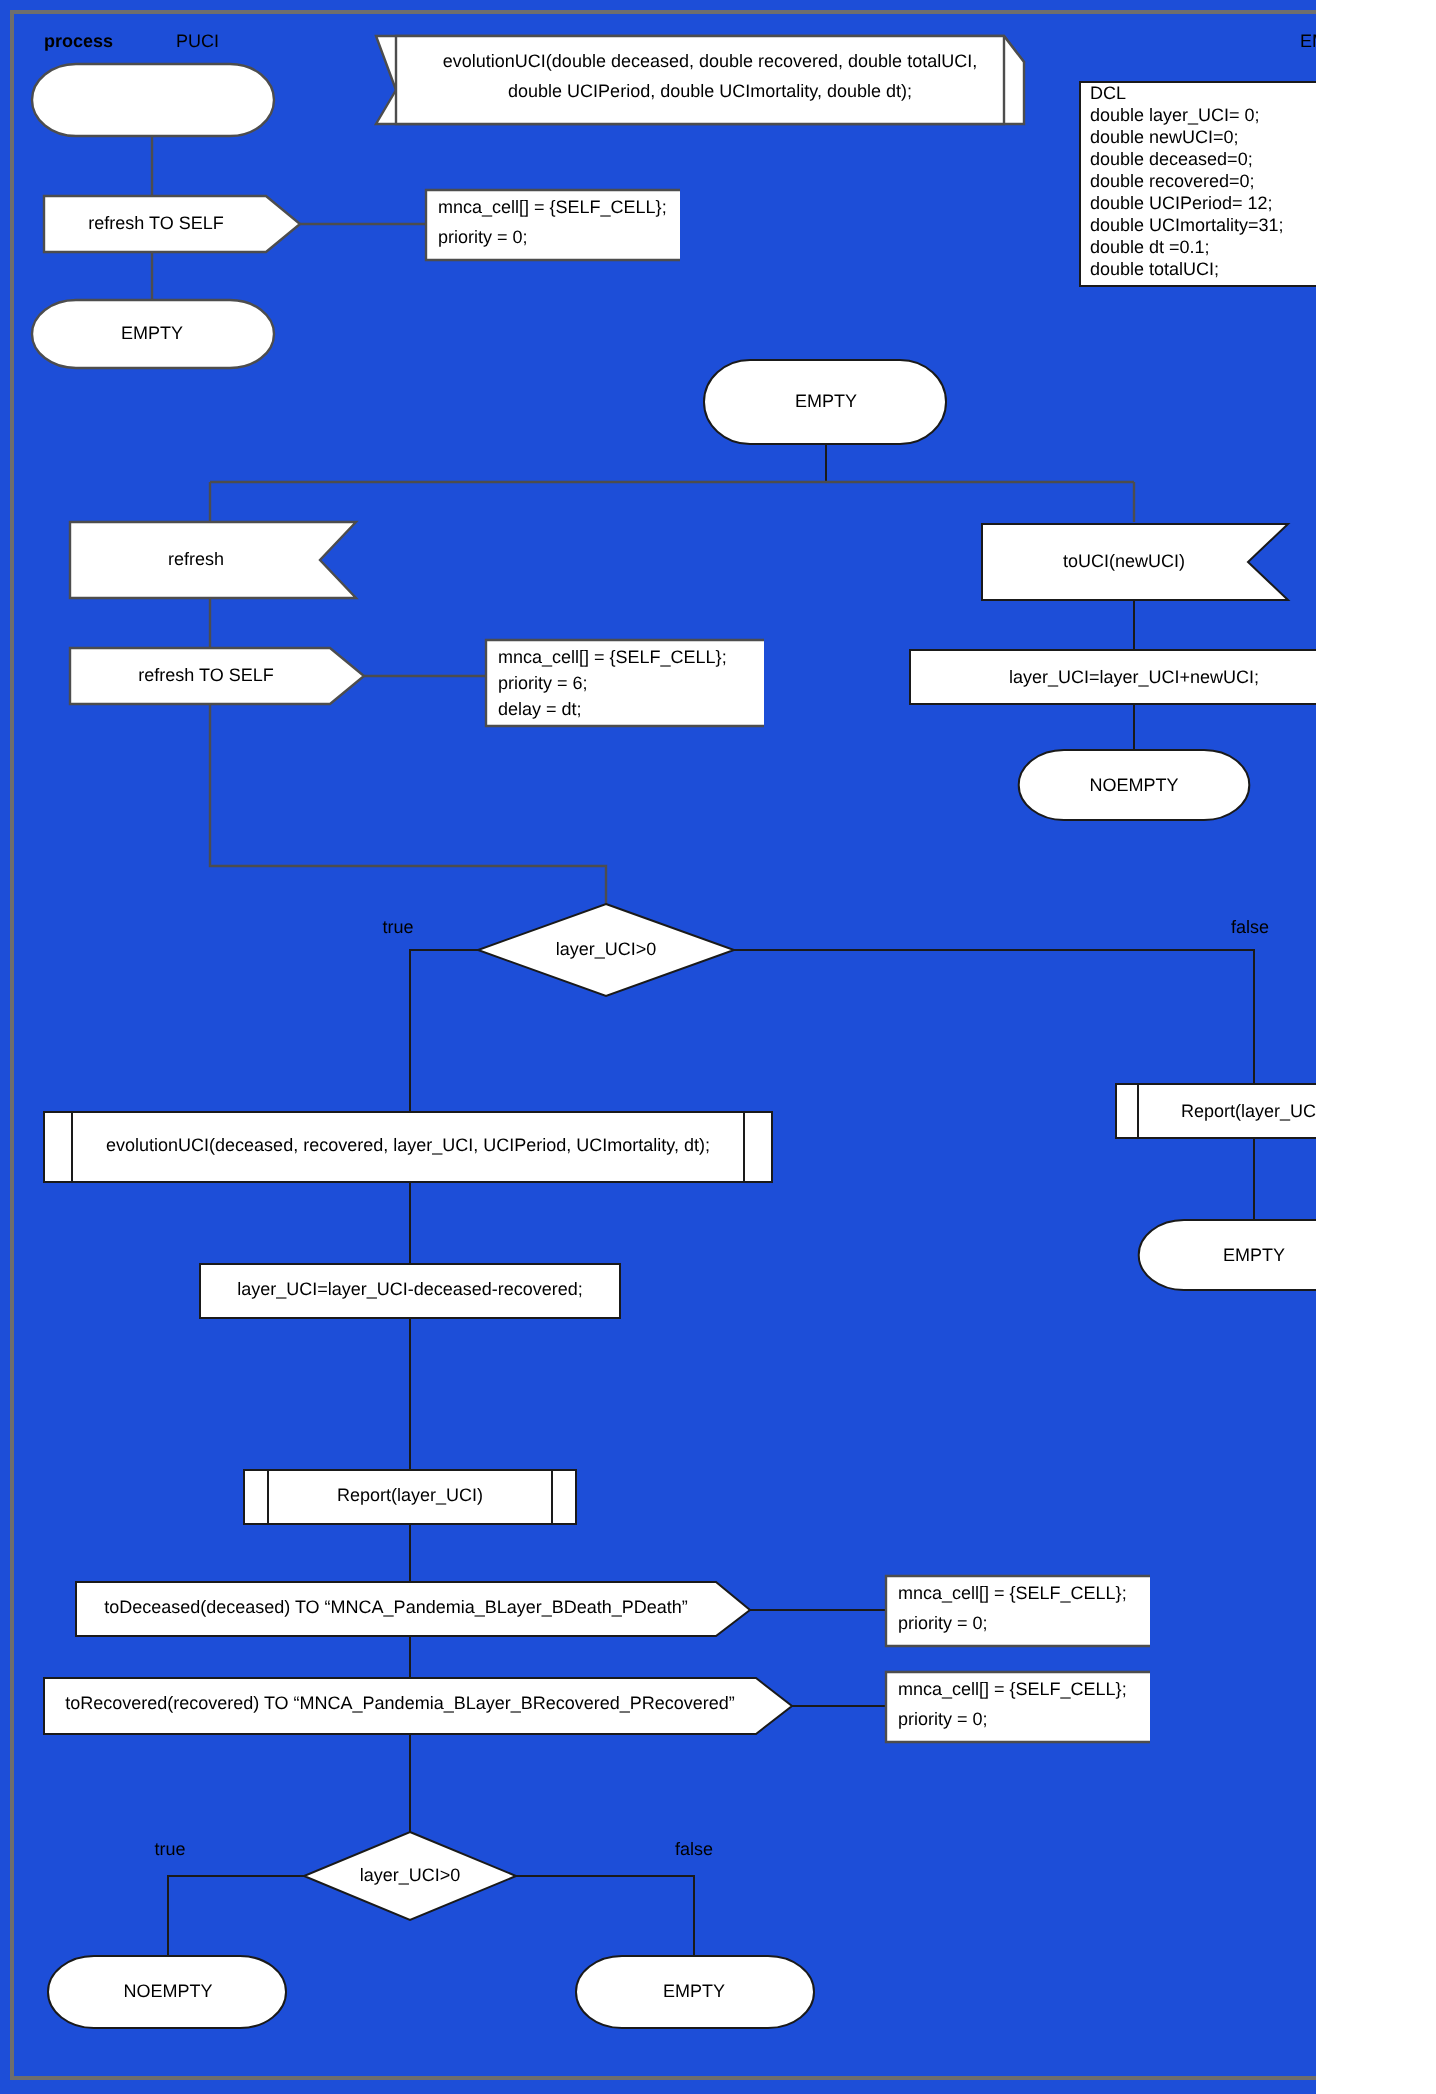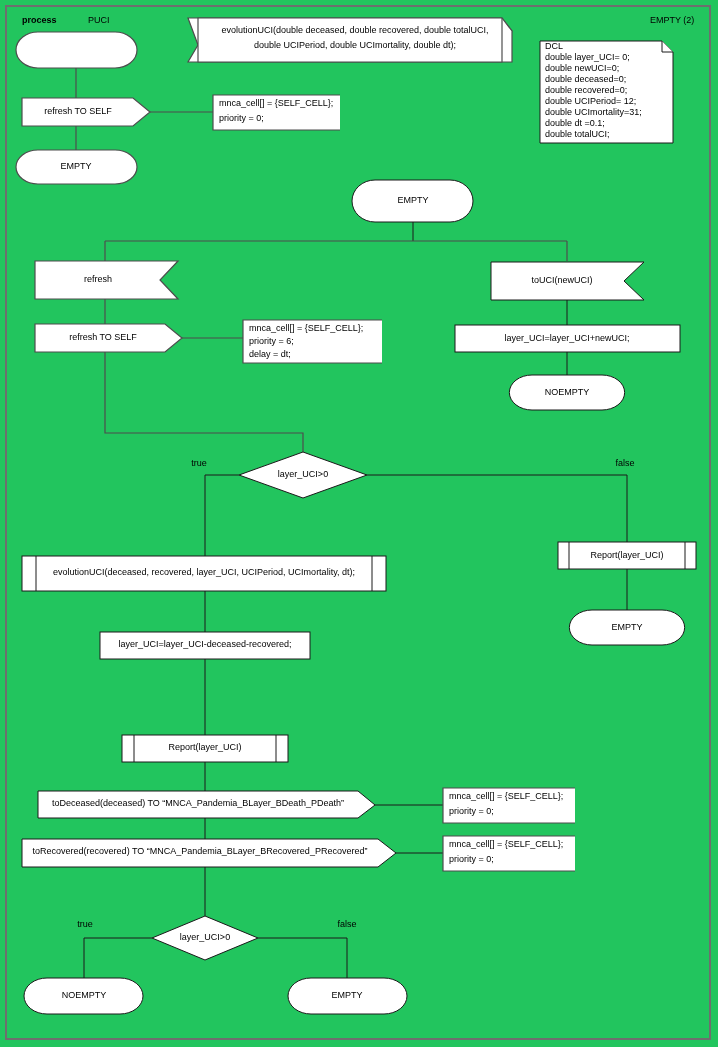--- a/index.html
+++ b/index.html
@@ -2,23 +2,23 @@
 <html><head>
 <meta charset="utf-8">
 <style>
   html, body {
     margin: 0;
     padding: 0;
     background: #ffffff;
   }
   #page {
     position: relative;
-    width: 718px;
+    width: 658px;
     height: 1047px;
-    background: #22c55e;
+    background: #1d4ed8;
     font-family: "Liberation Sans", sans-serif;
     overflow: hidden;
   }
   #page-border {
     position: absolute;
     left: 5px;
     top: 5px;
     width: 706px;
     height: 1035px;
     border: 2px solid #6e6e6e;

